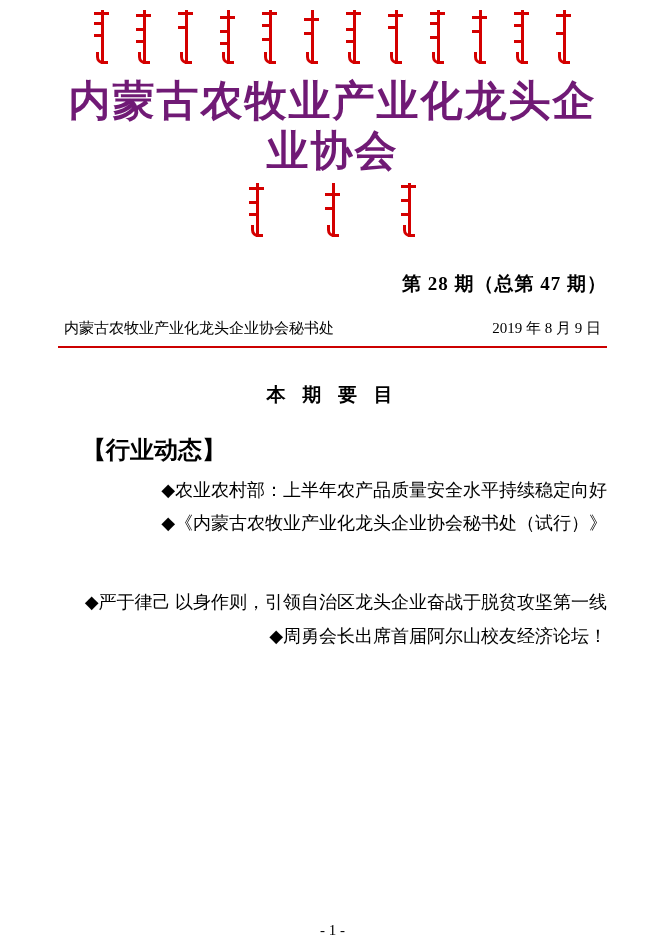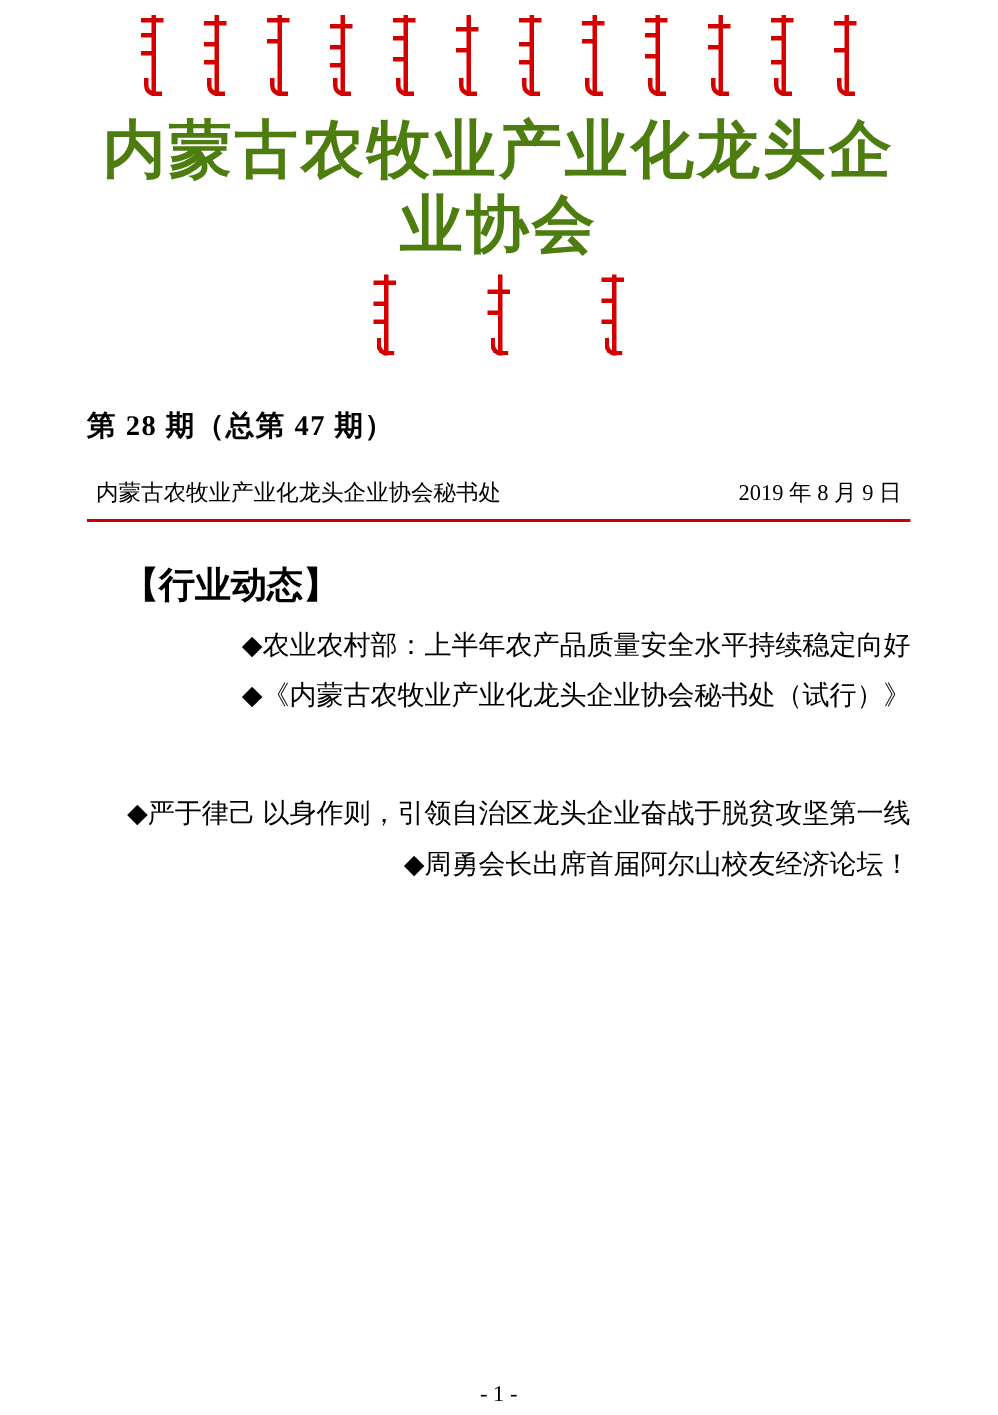--- a/index.html
+++ b/index.html
@@ -67,39 +67,39 @@
     bottom: 0;
     width: 9px;
     height: 9px;
     border-left: 3px solid #d40000;
     border-bottom: 3px solid #d40000;
     border-bottom-left-radius: 7px;
   }
 
   .title-main {
     text-align: center;
-    color: #4d7c0f;
+    color: #701a75;
     font-weight: bold;
     font-size: 42px;
     letter-spacing: 2px;
     line-height: 1.2;
     margin-top: 4px;
     font-family: "Liberation Serif", "DejaVu Serif", serif;
   }
   .title-sub {
     text-align: center;
     color: #cc0000;
     font-weight: bold;
     font-size: 50px;
     letter-spacing: 10px;
     line-height: 1.2;
     margin-top: 6px;
   }
   .issue-line {
-    text-align: left;
+    text-align: right;
     font-weight: bold;
     font-size: 19px;
     letter-spacing: 1px;
     margin-top: 26px;
   }
   .meta-row {
     display: flex;
     justify-content: space-between;
     align-items: baseline;
     font-size: 15px;
@@ -261,20 +261,21 @@
 
   <div class="issue-line">第 28 期（总第 47 期）</div>
 
   <div class="meta-row">
     <span>内蒙古农牧业产业化龙头企业协会秘书处</span>
     <span>2019 年 8 月 9 日</span>
   </div>
 
   <div class="rule"></div>
 
+  <div class="section-title">本 期 要 目</div>
 
   <div class="group">
     <div class="group-head">【行业动态】</div>
     <div class="entry">◆农业农村部：上半年农产品质量安全水平持续稳定向好</div>
     <div class="entry">◆《内蒙古农牧业产业化龙头企业协会秘书处（试行）》</div>
   </div>
 
   <div class="spacer"></div>
 
   <div class="group">

